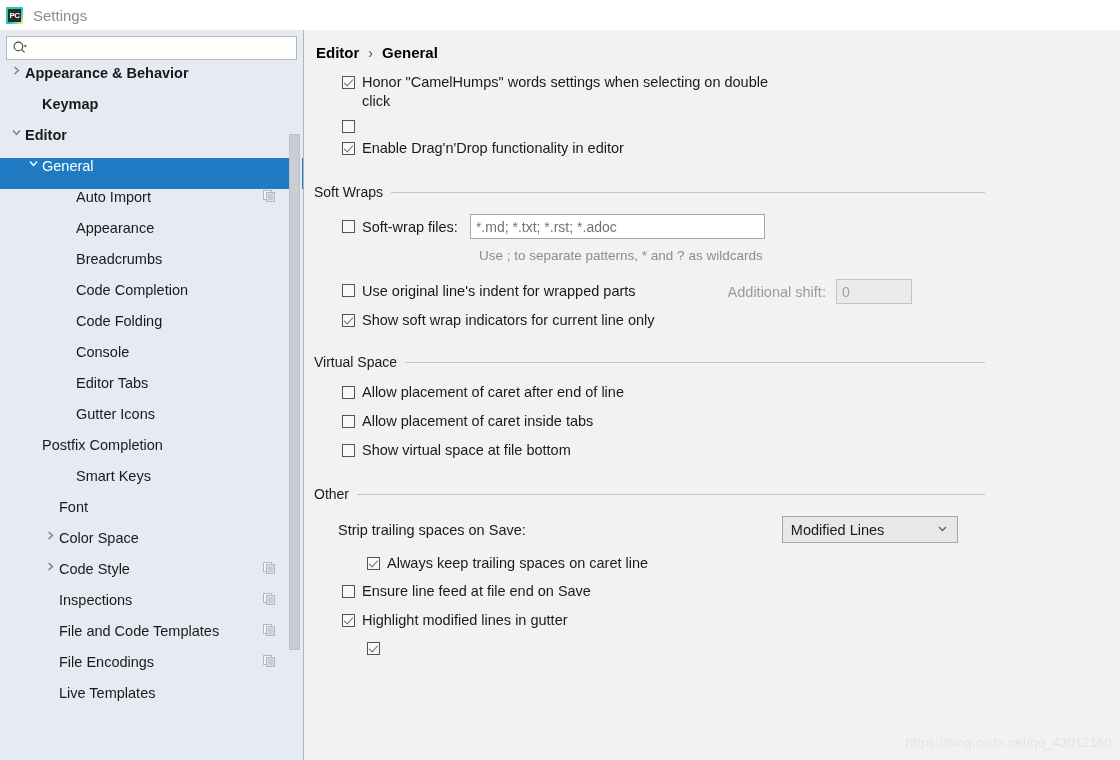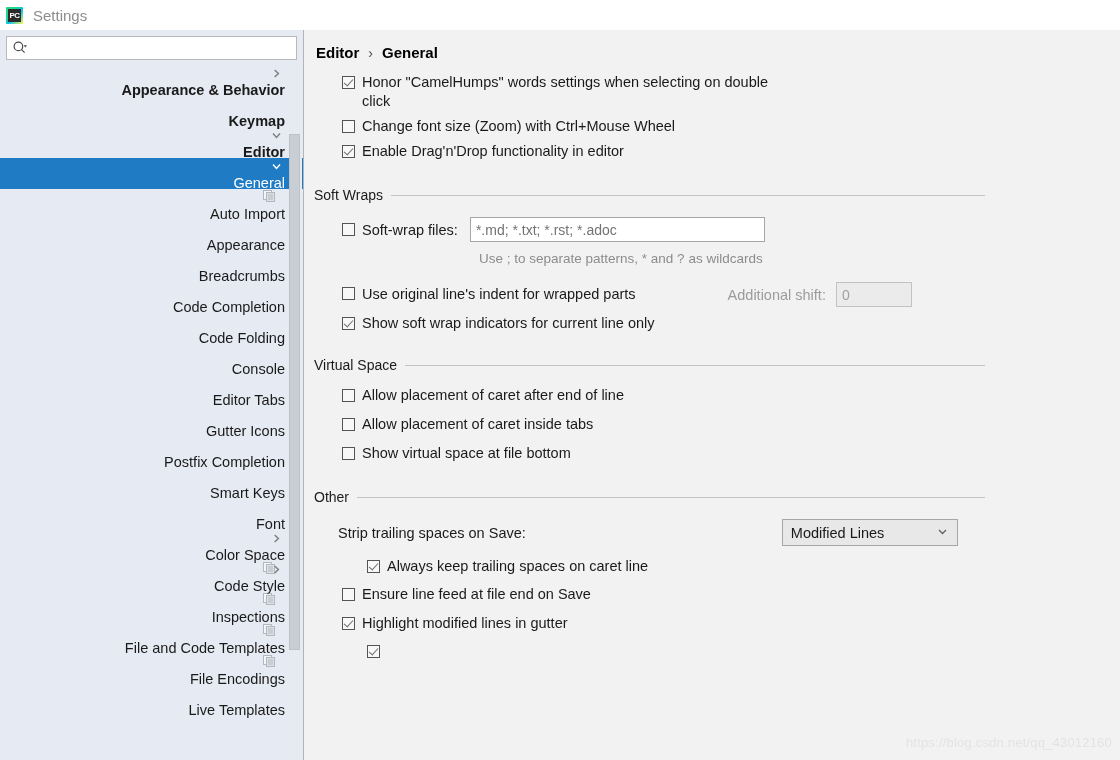--- a/index.html
+++ b/index.html
@@ -97,26 +97,25 @@
   }
 
   #tree {
     position: relative;
     height: 688px;
     overflow: hidden;
   }
   .tree-row {
     height: 31px;
     display: flex;
-    align-items: flex-end;
+    align-items: flex-start;
     position: relative;
     box-sizing: border-box;
     padding-right: 18px;
     white-space: nowrap;
-    flex-direction: column;
   }
   .tree-row.selected {
     background: #1f7cc4;
     color: #ffffff;
   }
   .tree-arrow {
     width: 17px;
     flex: 0 0 17px;
     display: flex;
     align-items: center;
@@ -375,21 +374,21 @@
             <span class="tree-label">Console</span>
           </div>
           <div class="tree-row" style="padding-left: 59px;">
             <span class="tree-arrow"></span>
             <span class="tree-label">Editor Tabs</span>
           </div>
           <div class="tree-row" style="padding-left: 59px;">
             <span class="tree-arrow"></span>
             <span class="tree-label">Gutter Icons</span>
           </div>
-          <div class="tree-row" style="padding-left: 90px;">
+          <div class="tree-row" style="padding-left: 25px;">
             <span class="tree-arrow"></span>
             <span class="tree-label">Postfix Completion</span>
           </div>
           <div class="tree-row" style="padding-left: 59px;">
             <span class="tree-arrow"></span>
             <span class="tree-label">Smart Keys</span>
           </div>
           <div class="tree-row" style="padding-left: 42px;">
             <span class="tree-arrow"></span>
             <span class="tree-label">Font</span>
@@ -443,21 +442,21 @@
             <span class="tree-arrow"></span>
             <span class="tree-label">File Encodings</span>
             <span class="copy-badge"><svg width="12" height="12" viewBox="0 0 12 12">
                 <rect x="0.5" y="0.5" width="8" height="9" fill="#ffffff" stroke="#8b8f96"></rect>
                 <rect x="3.5" y="2.5" width="8" height="9" fill="#d7dade" stroke="#8b8f96"></rect>
                 <line x1="5" y1="5" x2="10" y2="5" stroke="#8b8f96"></line>
                 <line x1="5" y1="7" x2="10" y2="7" stroke="#8b8f96"></line>
                 <line x1="5" y1="9" x2="10" y2="9" stroke="#8b8f96"></line>
               </svg></span>
           </div>
-          <div class="tree-row" style="padding-left: 42px; margin-left: 16px;">
+          <div class="tree-row" style="padding-left: 42px;">
             <span class="tree-arrow"></span>
             <span class="tree-label">Live Templates</span>
           </div>
         </div>
       <div id="sb-track">
         <div id="sb-thumb"></div>
       </div>
     </div>
   </div>
 
@@ -469,21 +468,20 @@
       <span>General</span>
     </div>
 
     <div style="margin-top:12px;">
       <div class="cb-row" style="margin-bottom:6px;">
         <div class="cbox checked"></div>
         <div class="cb-text" style="max-width:420px;">Honor "CamelHumps" words settings when selecting on double click</div>
       </div>
       <div class="cb-row" style="margin-bottom:6px;">
         <div class="cbox"></div>
-        <div class="cb-text">Change font size (Zoom) with Ctrl+Mouse Wheel</div>
       </div>
       <div class="cb-row">
         <div class="cbox checked"></div>
         <div class="cb-text">Enable Drag'n'Drop functionality in editor</div>
       </div>
     </div>
 
     <div class="section" style="margin-top:26px;">
       <span class="section-title">Soft Wraps</span>
       <span class="section-line"></span>

